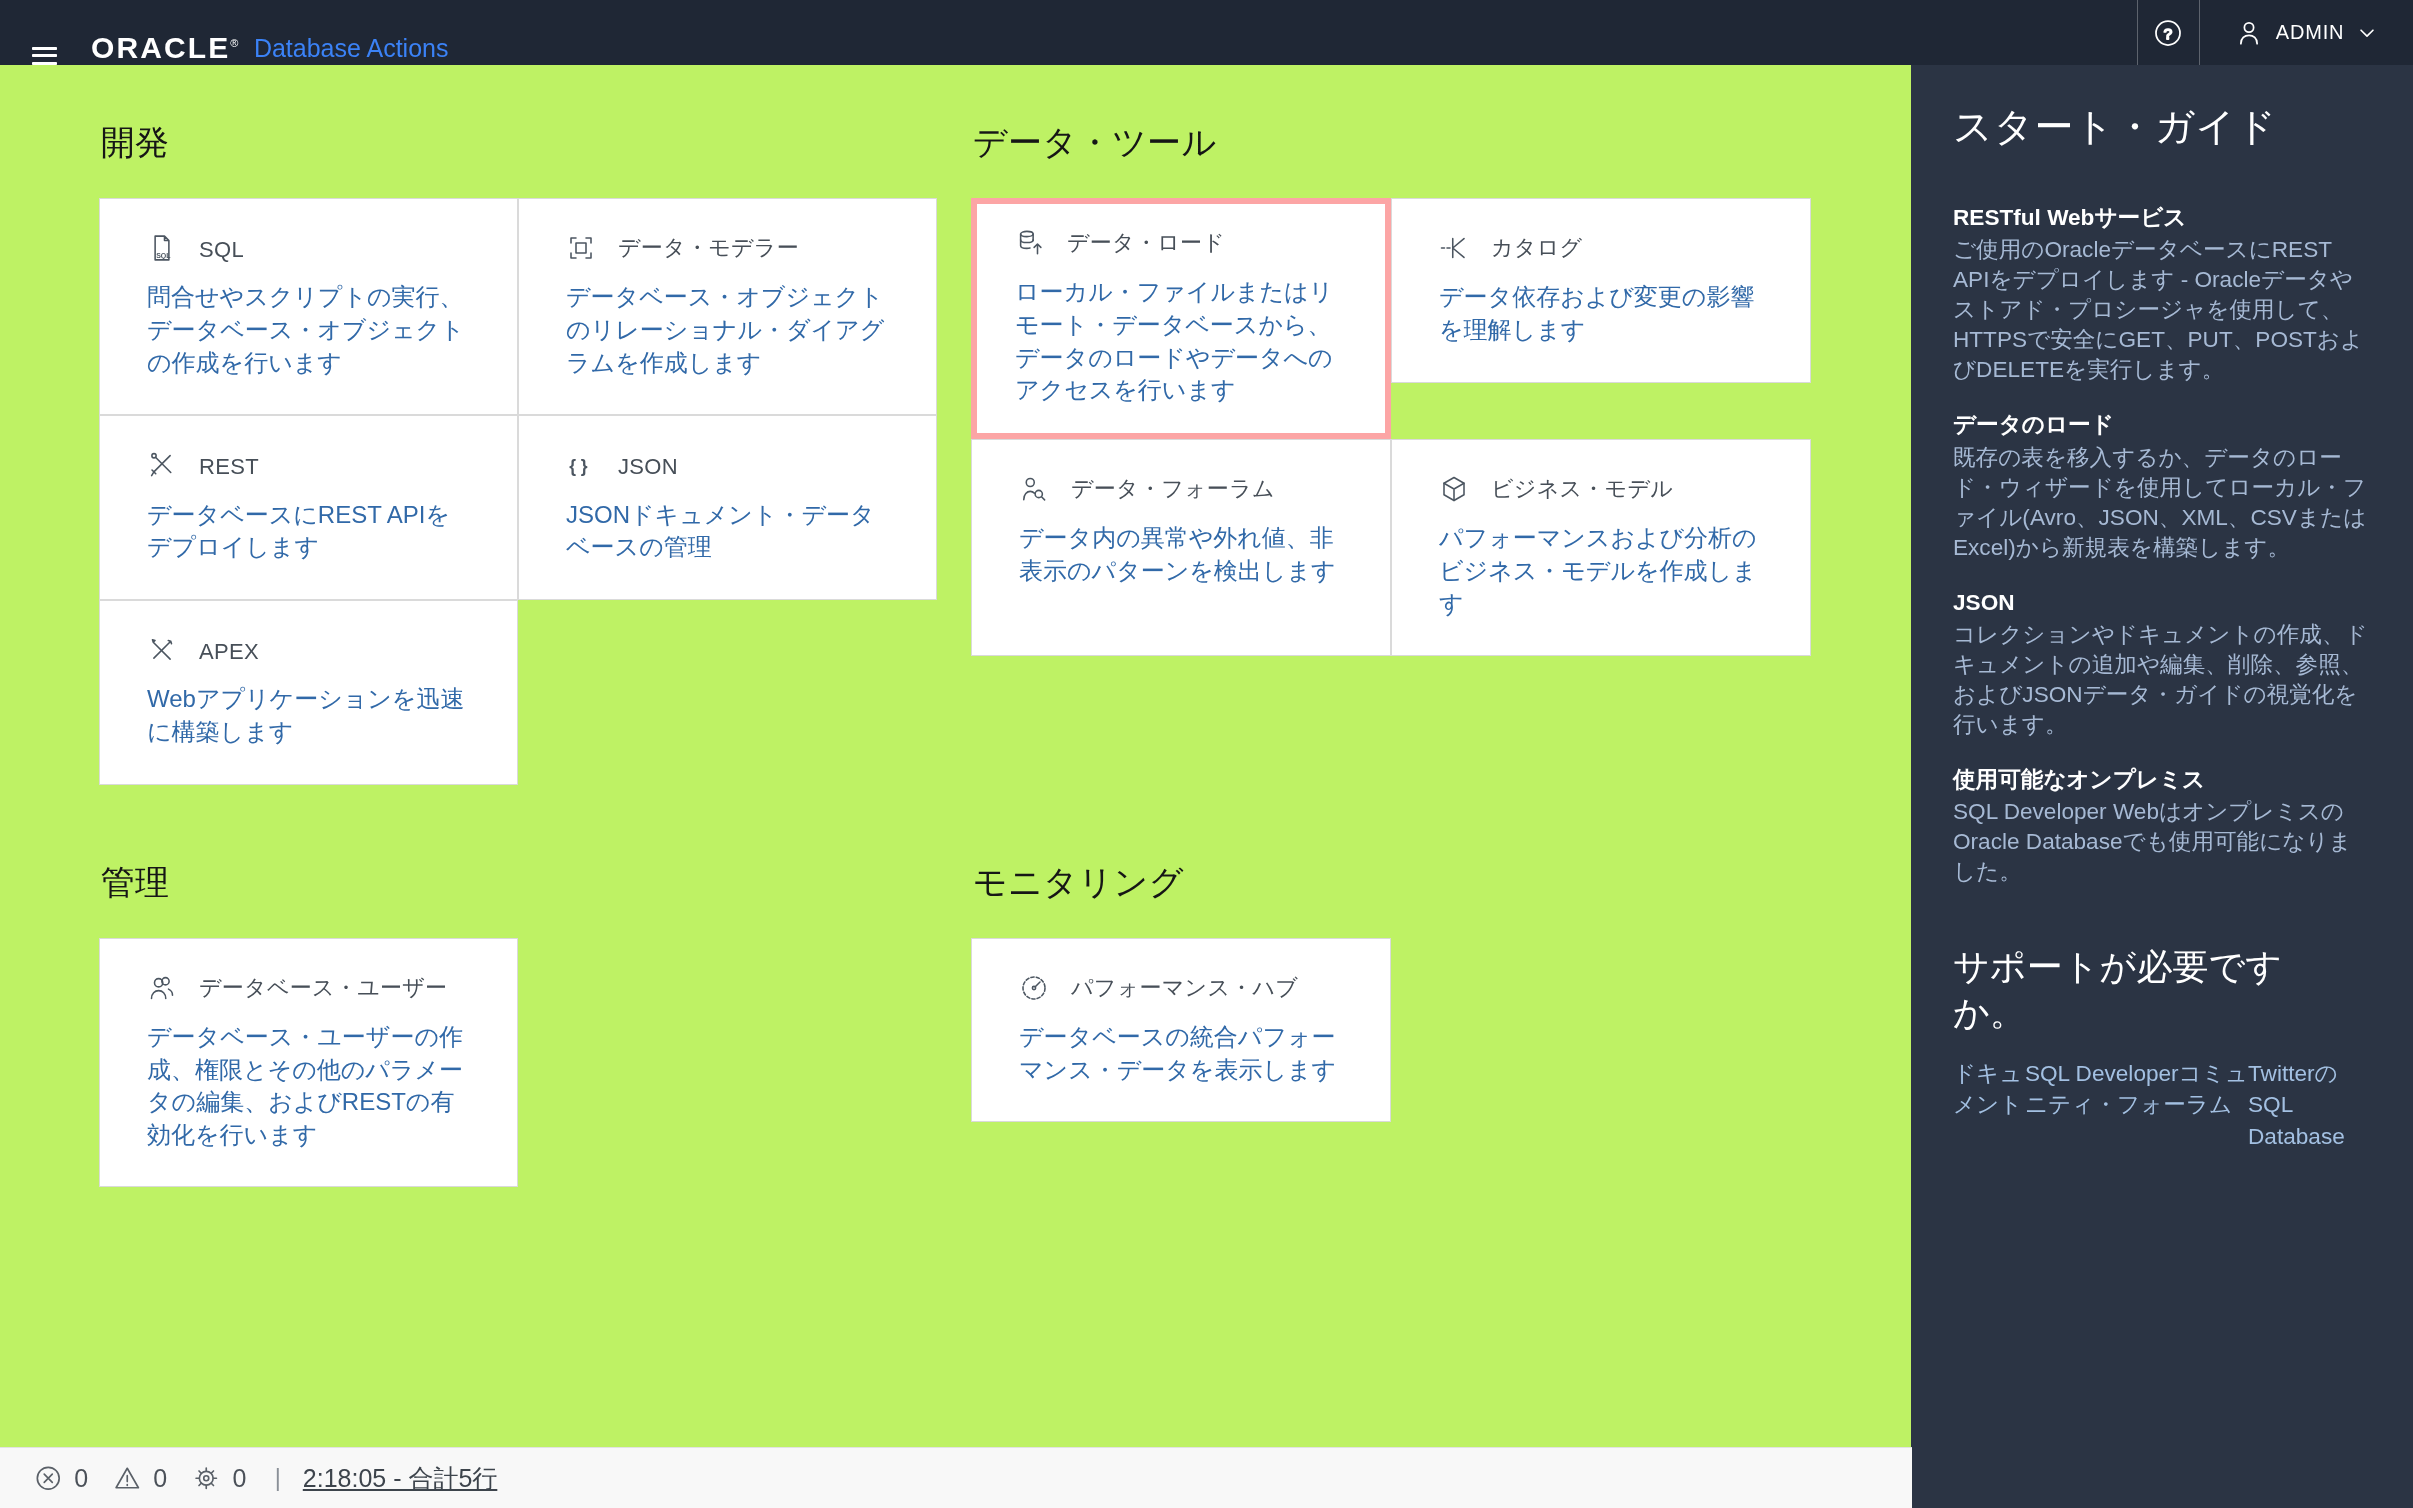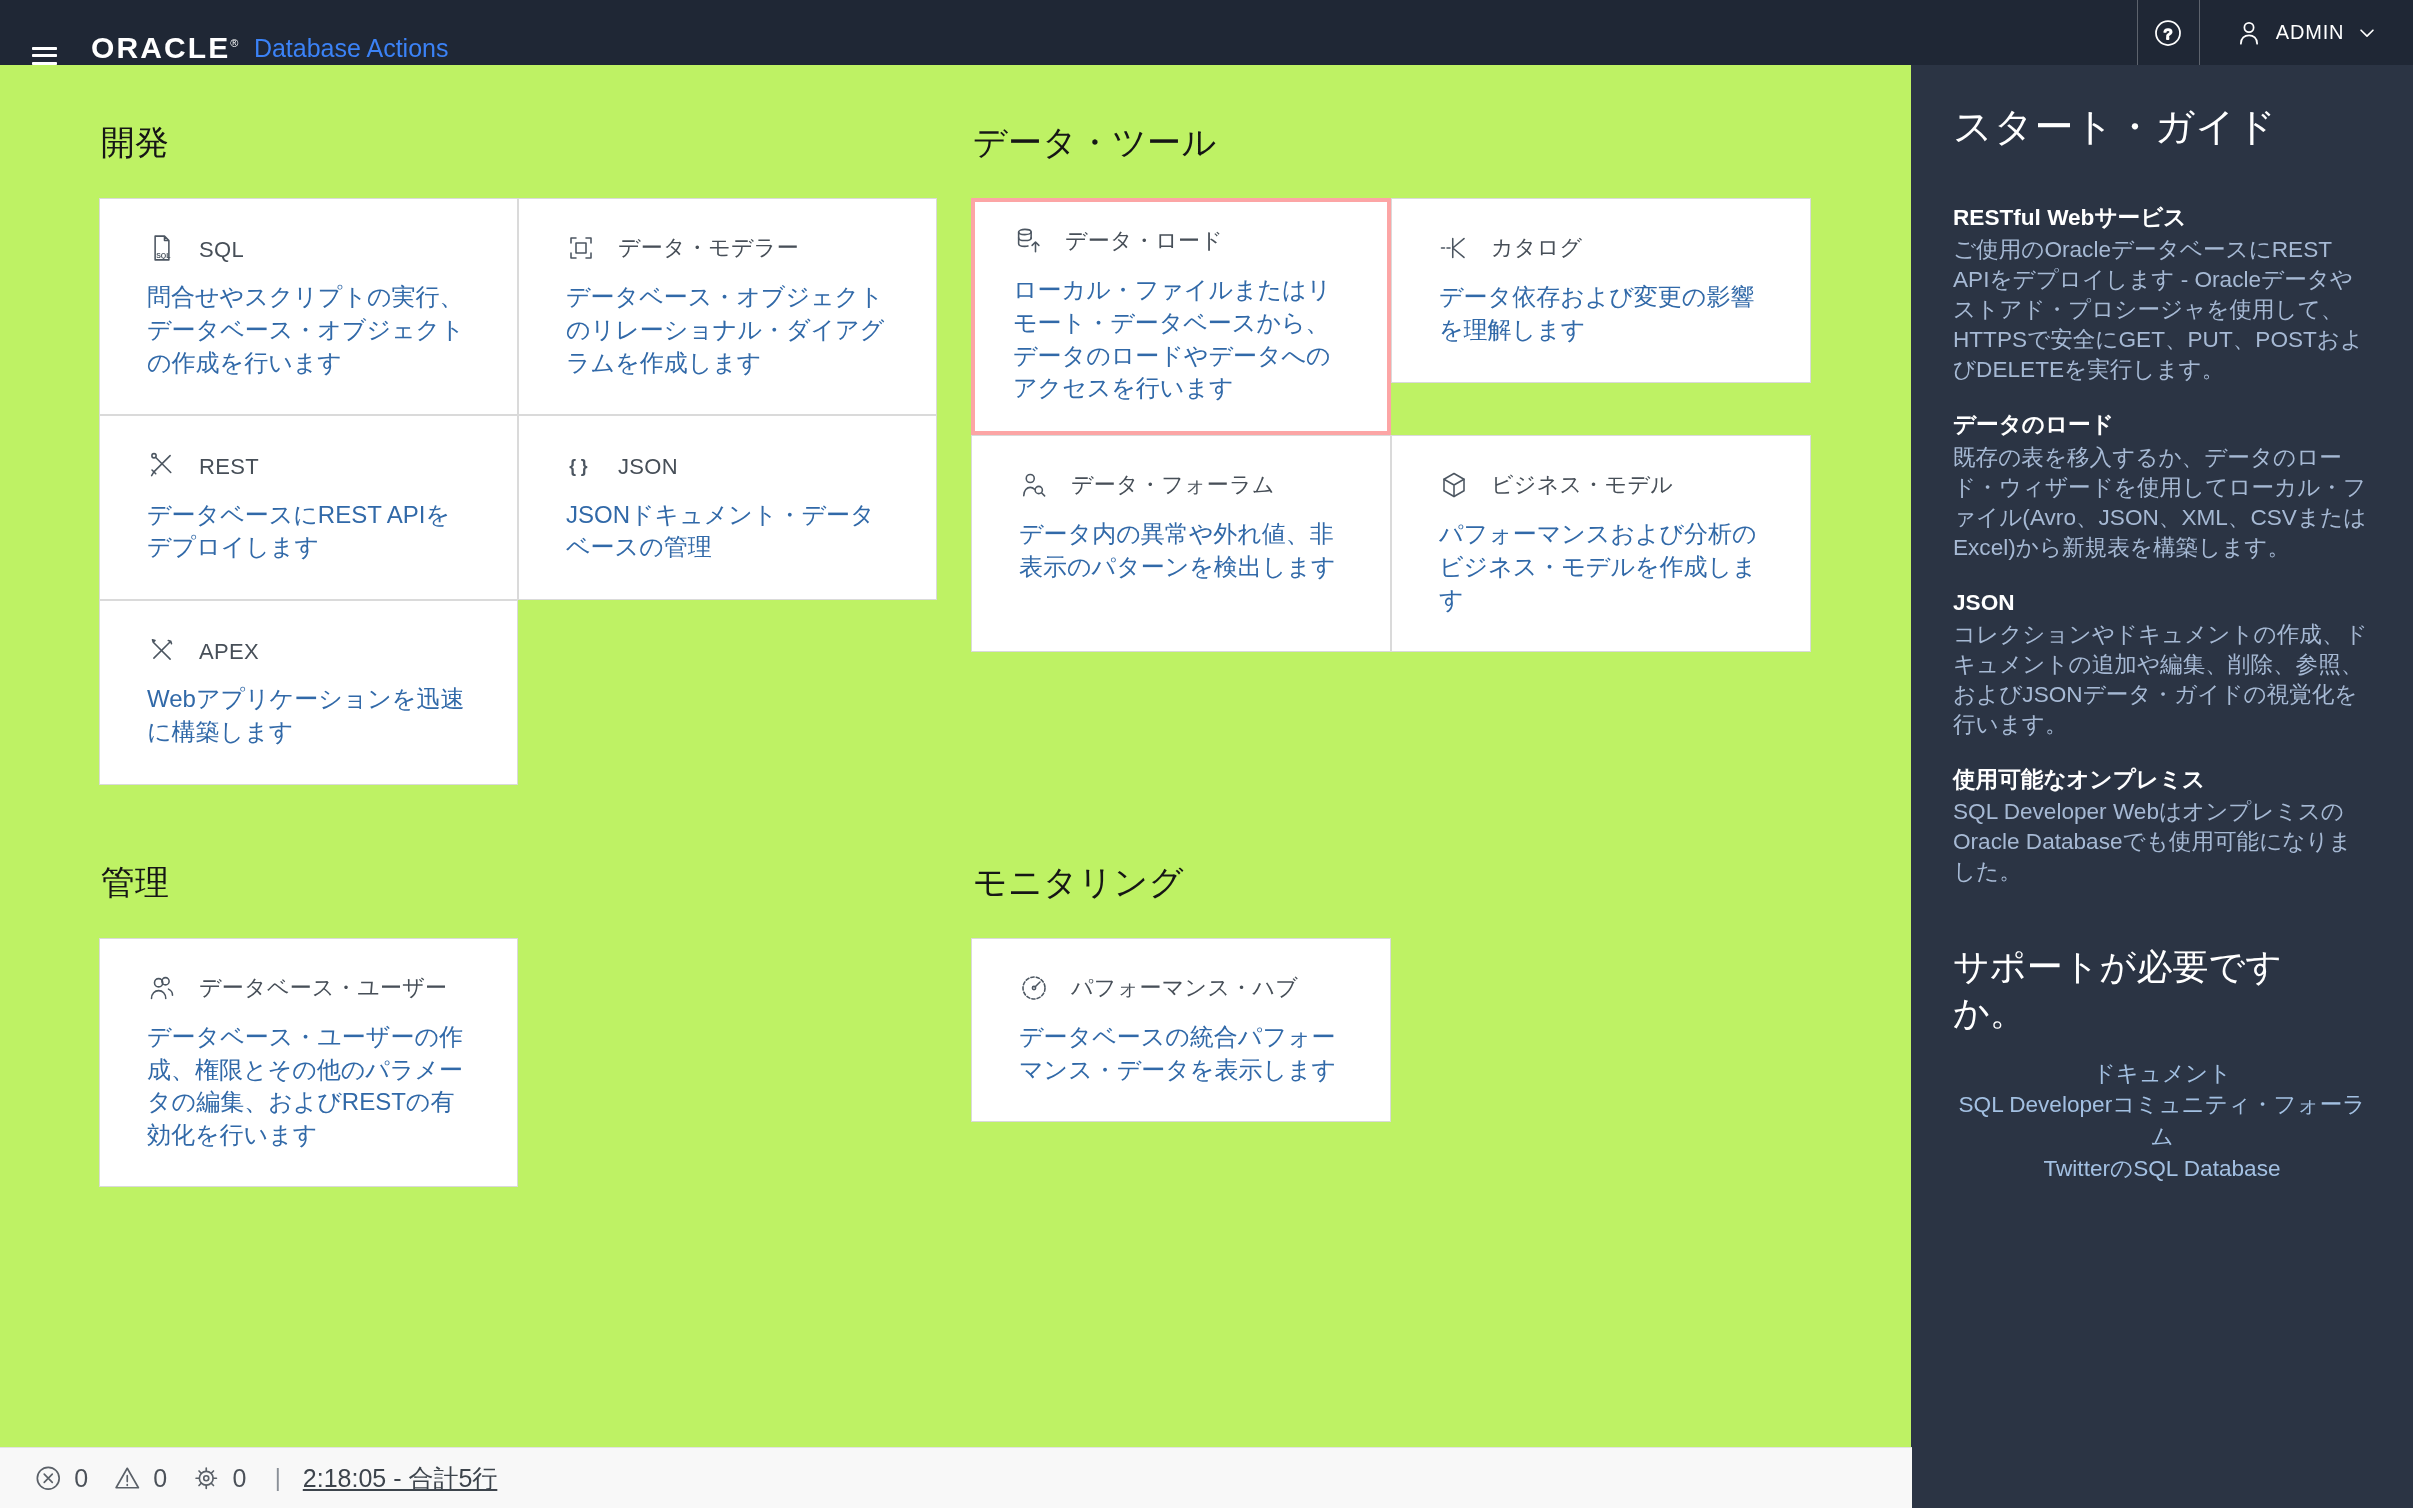--- a/index.html
+++ b/index.html
@@ -37,38 +37,38 @@
     padding:55px 0 0 99px;
     display:grid; grid-template-columns:838px 840px; column-gap:34px; row-gap:75px;
     align-items:start;
   }
   .section-title{ font-size:34px; font-weight:500; color:#161616; margin:0 0 32px 1.7px; letter-spacing:0.4px; }
   .cards{ display:grid; grid-template-columns:1fr 1fr; align-items:stretch; }
   .card{
     background:#fff; border:0.8px solid #dadada; padding:34px 44px 35px 47px; cursor:pointer;
   }
   .card--short{ align-self:start; }
-  .card.highlighted{ border:4px solid #fca5a5; padding:24px 34px 26px 38px; }
+  .card.highlighted{ border:6px solid #fca5a5; padding:24px 34px 26px 38px; }
   .card-head{ display:flex; align-items:flex-end; gap:22px; margin-bottom:18.4px; }
   .card-icon{ width:30px; height:30px; stroke:#4c5661; fill:none; stroke-width:1.25; stroke-linecap:round; stroke-linejoin:round; flex:0 0 auto; }
   .card-icon text{ stroke:none; fill:#4c5661; }
   .card-label{ font-size:22px; color:#474f58; letter-spacing:0.3px; }
   .card-desc{ font-size:24px; color:#3169a8; line-height:1.36; }
 
   
   .sidebar{
     position:absolute; top:65px; right:0; width:502px; bottom:0;
     background:#2b3444; color:#fff; padding:35px 42px 0 42px;
   }
   .sidebar-title{ font-size:39px; font-weight:400; letter-spacing:0.8px; margin-bottom:49px; }
   .guide-section{ margin-bottom:25px; }
   .guide-heading{ font-size:22.6px; font-weight:700; color:#ffffff; line-height:1.35; margin-bottom:1.7px; }
   .guide-body{ font-size:22.6px; color:#a6b9d4; line-height:1.33; }
   .support-title{ font-size:36px; font-weight:400; line-height:1.28; margin-top:56px; margin-bottom:22px; max-width:385px; }
-  .support-links{ display:flex; flex-direction:column;text-align:center; }
+  .support-links{ display:flex; flex-direction:row; }
   .support-link{ font-size:22.6px; color:#a3c0e2; line-height:1.4; cursor:pointer; }
 
   
   .statusbar{
     position:absolute; bottom:0; left:0; width:1912px; height:61px;
     background:#f8f8f8; border-top:0.8px solid #e2e2e2;
     display:flex; align-items:center; padding-left:34px; color:#4b5159; font-size:25px;
   }
   .status-group{ display:flex; align-items:center; gap:11.7px; margin-right:25px; cursor:pointer; }
   .status-icon{ width:28.5px; height:28.5px; stroke:#5a6068; fill:none; stroke-width:1.4; stroke-linecap:round; stroke-linejoin:round; }

